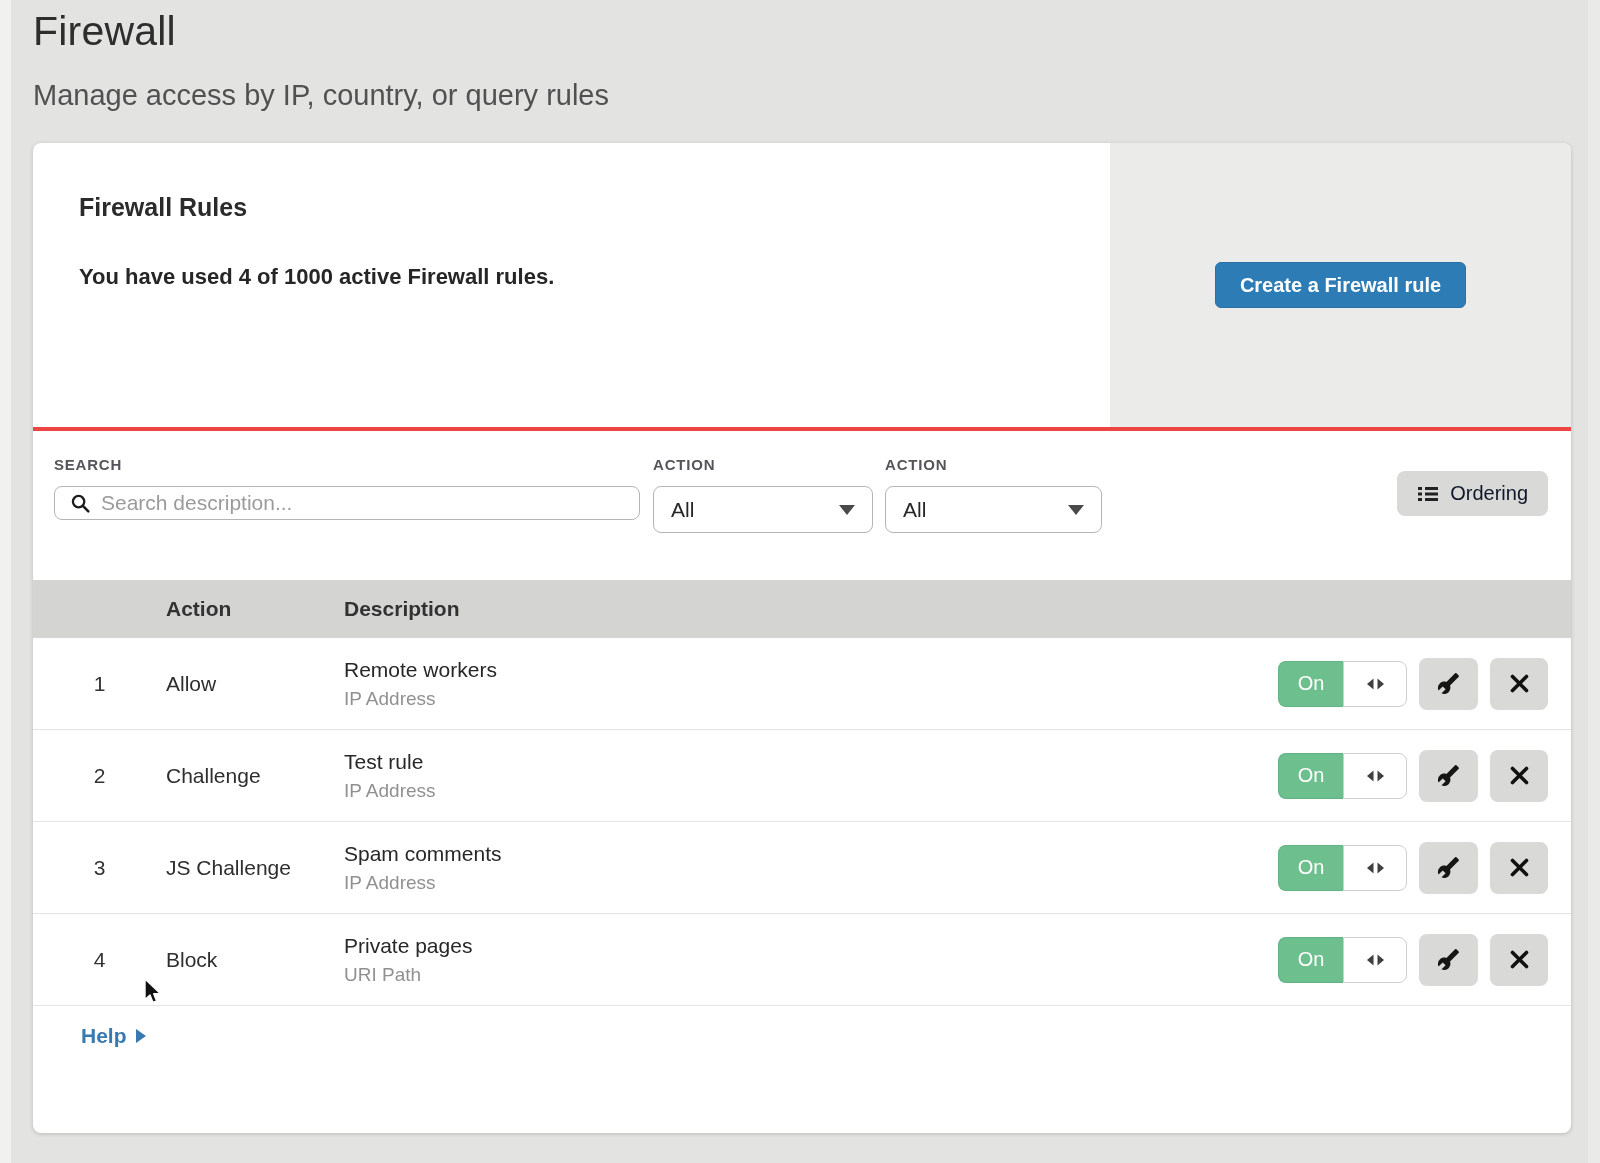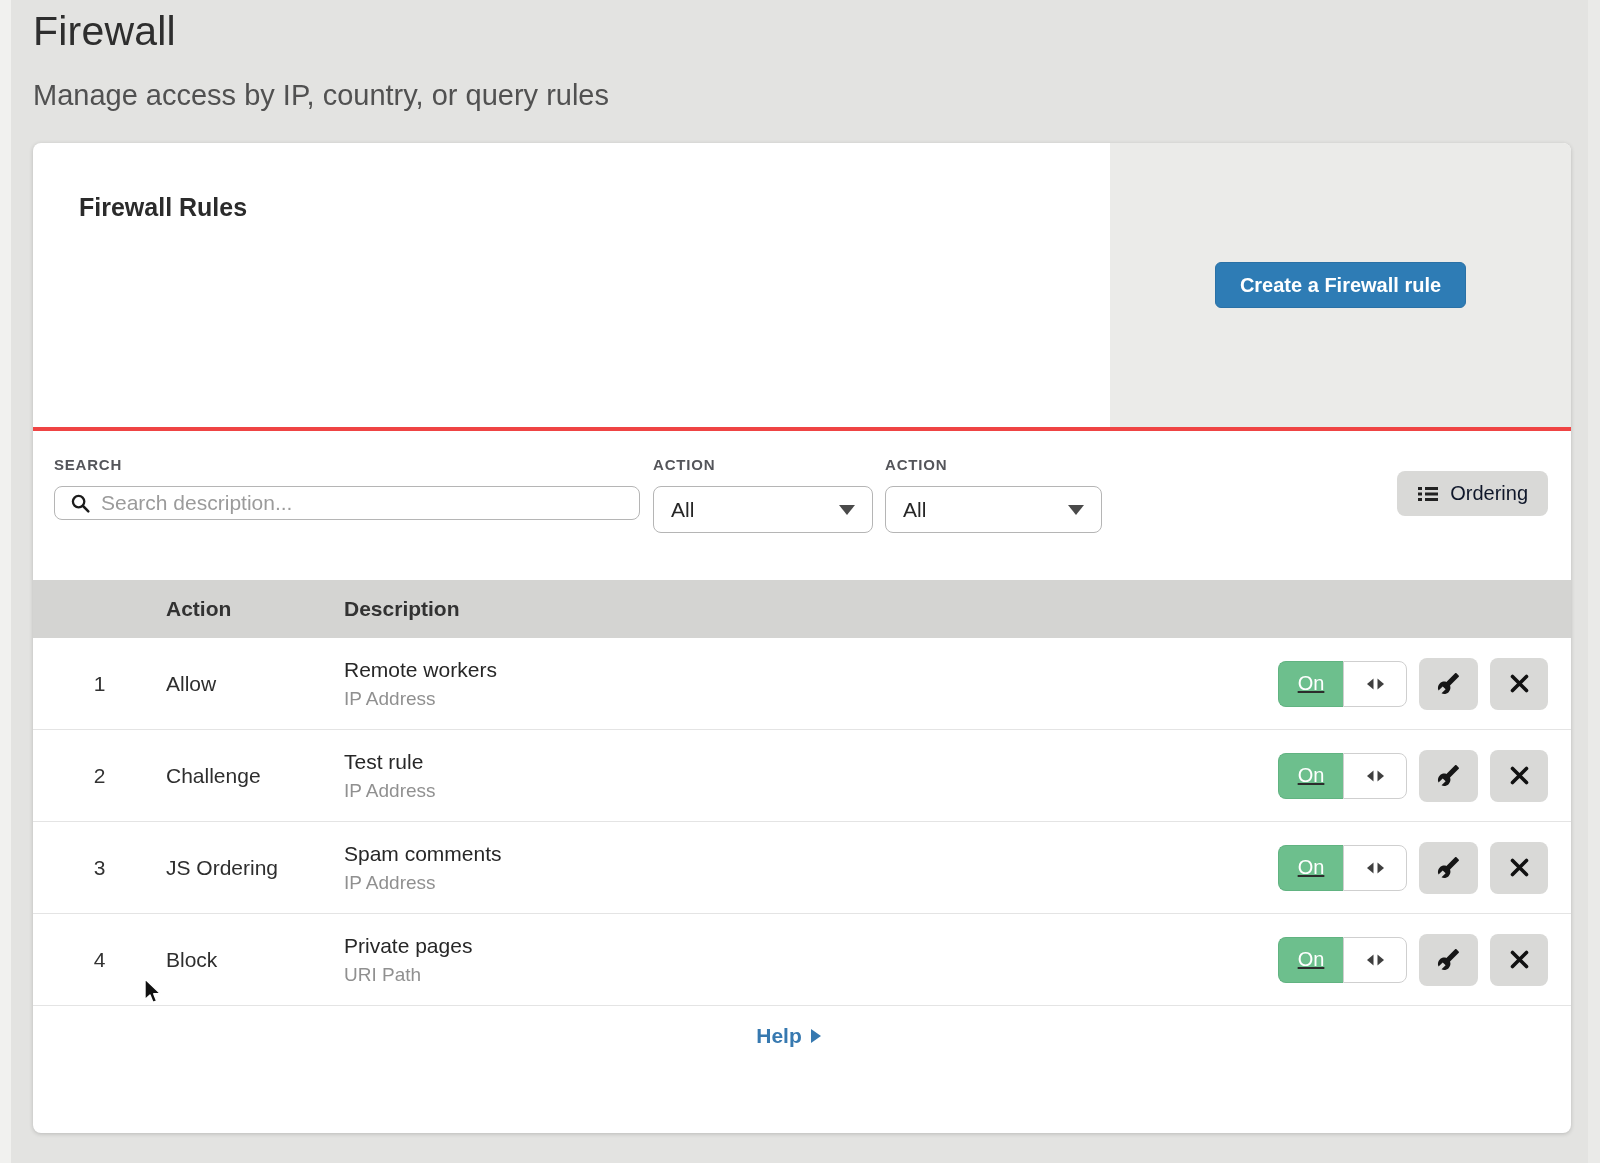--- a/index.html
+++ b/index.html
@@ -82,40 +82,40 @@
 
   .rules-body { display:flex; flex-direction:column; }
   .rule-row { height:92px; display:flex; align-items:center; border-bottom:1px solid #e4e4e4; background:#fff; }
   .cell-num { width:133px; text-align:center; font-size:21px; color:#333; }
   .cell-action { width:178px; font-size:21px; color:#2e2e2e; }
   .cell-desc { flex:1; }
   .desc-title { font-size:21px; color:#272727; }
   .desc-field { font-size:19px; color:#909090; margin-top:6px; }
   .cell-controls { display:flex; align-items:center; gap:12px; margin-right:23px; }
 
-  .toggle { display:flex; height:46px; border-radius:8px; cursor:pointer;text-decoration:underline; }
+  .toggle { display:flex; height:46px; border-radius:8px; cursor:pointer; }
   .toggle-on {
     width:65px; background:#6dbf8d; border:1px solid #61b381; border-right:none;
     border-radius:8px 0 0 8px; color:#fff; font-size:20px;
     display:flex; align-items:center; justify-content:center;
   }
   .toggle-arrows {
     width:64px; background:#fff; border:1px solid #cfcfcf;
     border-radius:0 8px 8px 0;
     display:flex; align-items:center; justify-content:center;
   }
   .icon-btn {
     width:59px; height:52px; background:#d9d9d7; border-radius:8px;
     display:flex; align-items:center; justify-content:center; cursor:pointer;
   }
 
   
   .pagination-row { height:67px; display:flex; align-items:center; padding-left:22px; border-bottom:1px solid #e4e4e4; }
   .pagination-text { font-size:21px; font-weight:700; color:#565656; }
-  .help-row { height:60px; display:flex; align-items:center; justify-content:center; padding-right:27px; border-radius:0 0 8px 8px; }
+  .help-row { height:60px; display:flex; align-items:center; justify-content:flex-start; padding-right:27px; border-radius:0 0 8px 8px;padding-left:48px; }
   .help-link { display:flex; align-items:center; gap:9px; cursor:pointer; }
   .help-link span { font-size:21px; font-weight:600; color:#3779b0; }
   .help-arrow { width:0; height:0; border-left:10px solid #3779b0; border-top:7px solid transparent; border-bottom:7px solid transparent; }
 
   .mouse-cursor { position:absolute; left:140px; top:977px; pointer-events:none; }
 </style>
 </head>
 <body>
 
 <div class="edge-strip-left"></div>
@@ -124,20 +124,21 @@
 <div class="page-header">
   <div class="page-title">Firewall</div>
   <div class="page-subtitle">Manage access by IP, country, or query rules</div>
 </div>
 
 <div class="card">
 
   <div class="hero">
     <div class="hero-left">
       <div class="hero-heading">Firewall Rules</div>
+      <div class="hero-usage">You have used 4 of 1000 active Firewall rules.</div>
     </div>
     <div class="hero-right">
       <div class="btn-primary">Create a Firewall rule</div>
     </div>
   </div>
 
   <div class="filters">
     <div class="filter-group fg-search">
       <div class="filter-label">SEARCH</div>
       <div class="search-box">
@@ -240,21 +241,21 @@
         <div class="icon-btn" style="width:58px;">
           <svg width="21" height="21" viewBox="0 0 21 21">
             <path d="M3.5 3.5 L17.5 17.5 M17.5 3.5 L3.5 17.5" stroke="#111" stroke-width="3.6" stroke-linecap="round"></path>
           </svg>
         </div>
       </div>
     </div>
 
     <div class="rule-row">
       <div class="cell-num">3</div>
-      <div class="cell-action">JS Ordering</div>
+      <div class="cell-action">JS Challenge</div>
       <div class="cell-desc">
         <div class="desc-title">Spam comments</div>
         <div class="desc-field">IP Address</div>
       </div>
       <div class="cell-controls">
         <div class="toggle">
           <div class="toggle-on">On</div>
           <div class="toggle-arrows">
             <svg width="19" height="12" viewBox="0 0 19 12">
               <polygon points="7.5,0.5 1,6 7.5,11.5" fill="#3f3f3f"></polygon>

